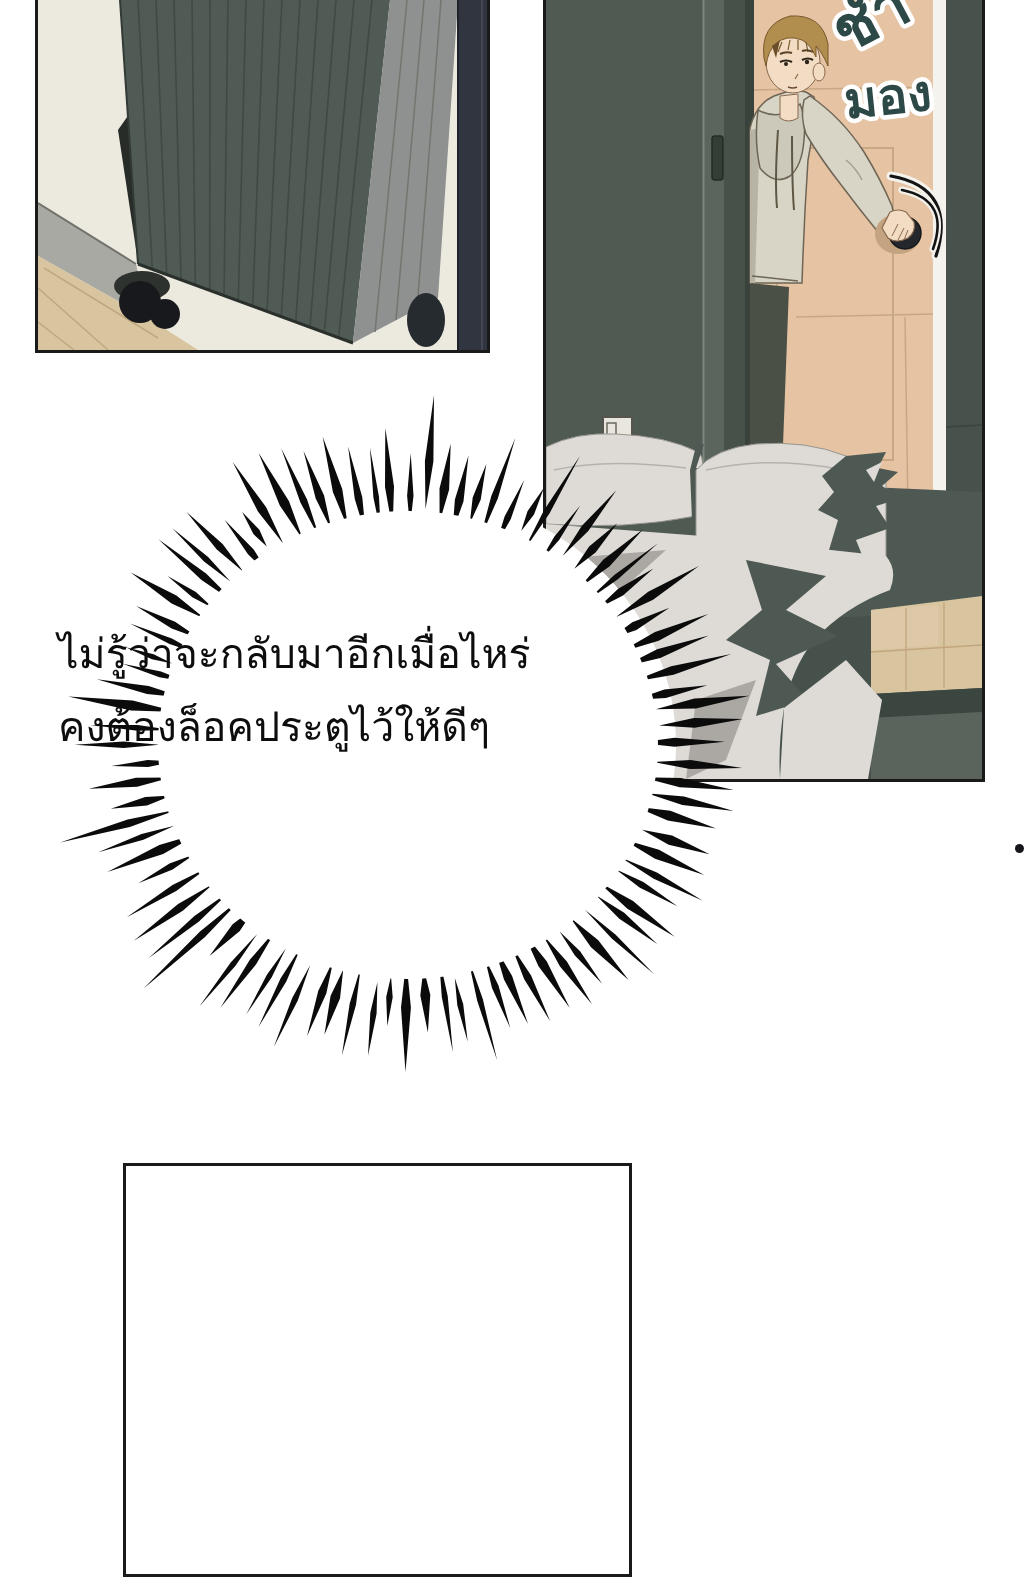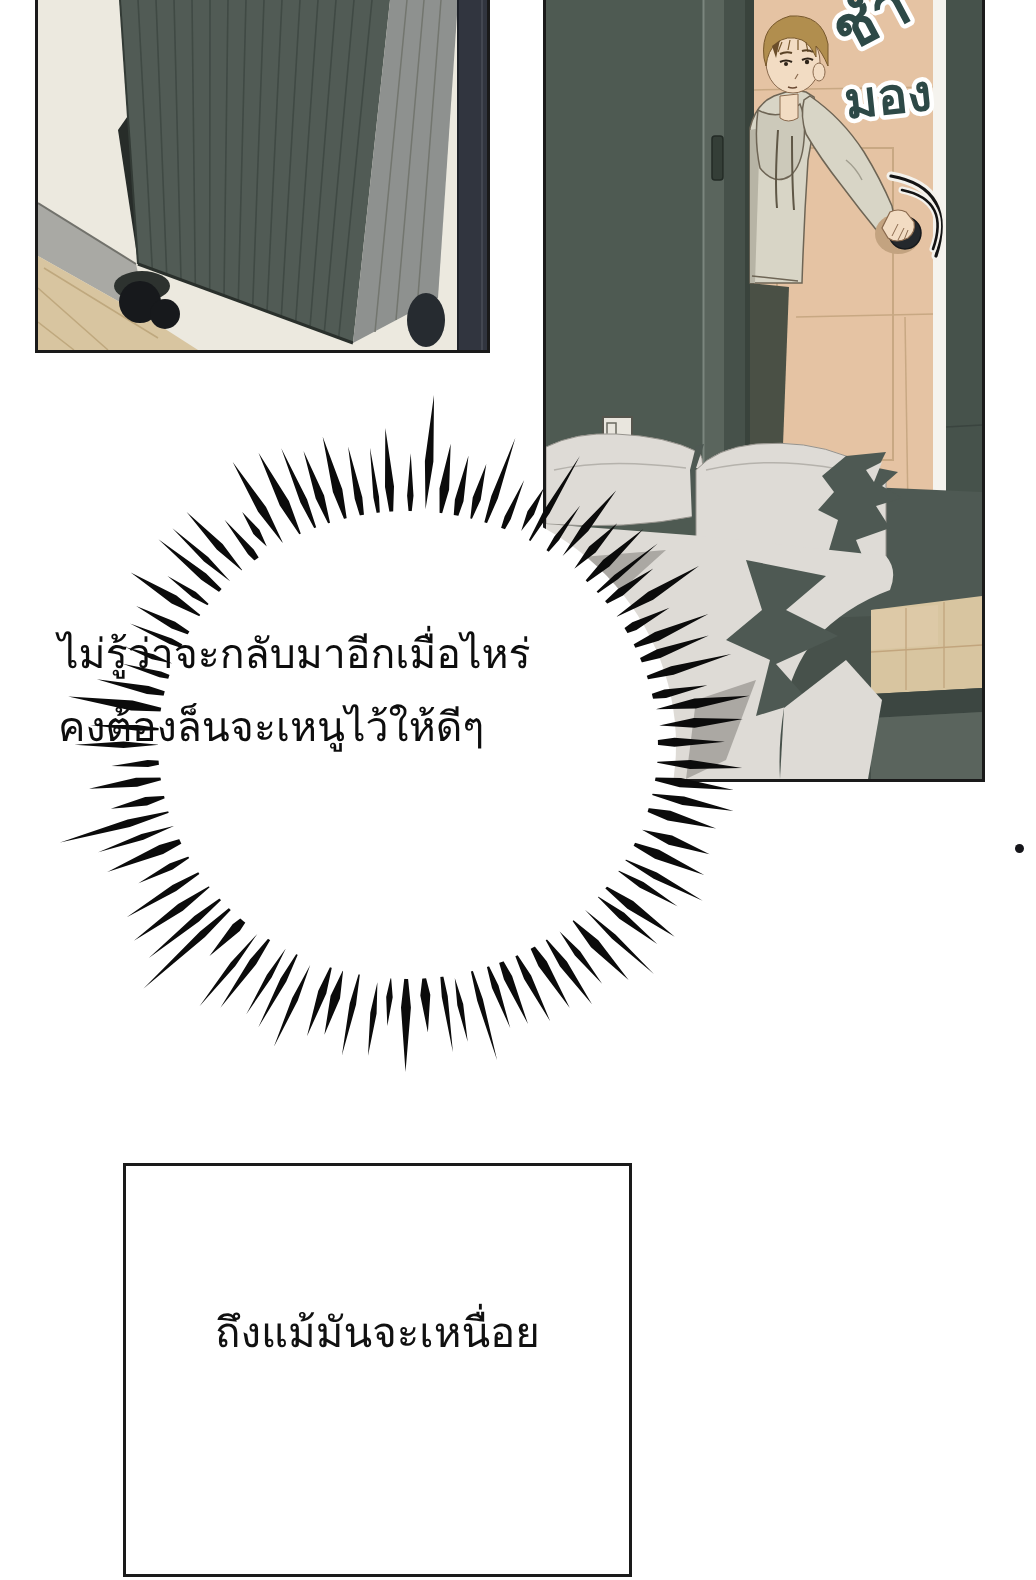--- a/index.html
+++ b/index.html
@@ -185,25 +185,24 @@
   </section>
 
   <div class="burst">
     <svg viewBox="0 0 700 700" width="700" height="700">
       <ellipse cx="350" cy="350" rx="268" ry="252" fill="#ffffff"></ellipse>
       <path id="burst-spikes" fill="var(--ink)" d="M580.0,347.7L616.6,351.8L666.9,346.8L616.5,342.8ZM594.8,366.9L632.0,374.1L684.2,373.1L632.7,364.9ZM583.7,382.3L621.7,392.3L675.7,395.0L623.0,383.0ZM588.8,398.3L624.4,410.0L675.6,415.9L626.1,401.4ZM576.9,411.4L609.7,425.5L658.1,433.4L612.4,415.8ZM584.0,434.8L610.7,449.8L651.6,459.3L614.1,440.4ZM564.9,444.3L597.0,463.8L646.2,480.0L601.0,454.7ZM562.9,462.5L595.7,483.8L644.7,505.8L598.9,477.6ZM557.7,474.3L581.9,492.7L619.5,511.3L585.4,487.0ZM540.1,486.7L569.4,513.8L616.7,541.8L575.1,505.9ZM538.1,500.3L561.3,523.8L599.2,549.1L566.2,517.7ZM526.9,514.7L554.0,543.7L595.9,578.9L557.7,539.7ZM512.1,522.6L533.0,552.2L570.6,584.9L540.3,545.3ZM501.6,536.5L516.9,560.6L544.1,588.8L522.1,556.3ZM484.7,539.8L502.0,571.4L534.0,609.2L508.9,566.5ZM464.9,536.8L480.5,571.3L511.8,612.9L488.7,566.2ZM453.2,550.4L466.1,584.1L492.2,626.3L473.1,580.5ZM435.6,549.1L446.0,584.5L470.0,629.1L454.1,581.0ZM426.5,562.0L434.0,592.9L452.2,633.0L440.5,590.6ZM409.6,561.1L419.2,605.7L439.1,665.3L424.8,604.1ZM396.8,582.9L399.3,610.3L409.7,646.7L405.2,609.1ZM380.8,561.1L383.8,601.9L394.9,657.2L389.7,601.0ZM365.5,573.1L362.3,600.5L369.9,637.5L372.3,599.8ZM348.3,565.8L343.0,612.5L347.5,677.0L352.9,612.6ZM333.0,581.3L328.2,601.9L329.3,630.9L334.7,602.3ZM319.4,587.2L312.3,617.7L310.0,660.7L318.6,618.5ZM302.8,571.9L291.7,608.4L283.9,660.4L298.0,609.7ZM285.2,574.8L272.6,600.7L266.4,639.7L282.0,603.4ZM275.4,565.2L260.3,595.7L249.0,641.2L268.3,598.5ZM252.2,570.0L234.2,603.0L215.9,651.7L239.8,605.5ZM243.5,550.9L222.5,583.5L200.4,632.2L228.3,586.6ZM227.8,553.4L208.9,579.7L188.3,619.3L213.6,582.5ZM218.9,533.6L192.0,564.6L162.4,612.8L198.3,569.1ZM199.3,538.9L172.7,567.5L141.5,611.3L177.3,571.1ZM197.5,512.0L174.6,529.2L151.5,560.9L181.8,535.9ZM187.4,499.7L142.0,536.4L85.3,593.7L147.0,541.9ZM173.3,495.2L136.4,520.9L90.8,563.0L141.0,526.5ZM156.2,488.3L120.1,509.1L75.9,545.7L124.8,515.7ZM150.9,471.9L114.5,490.1L68.7,522.2L118.2,496.0ZM136.7,459.3L111.5,468.4L80.4,488.2L114.6,474.5ZM142.1,437.9L101.3,449.9L49.3,477.1L105.1,458.9ZM116.5,430.8L83.5,439.1L40.2,457.2L85.4,444.7ZM120.5,414.3L69.7,424.5L2.0,447.5L71.8,432.0ZM113.7,400.6L87.2,401.9L52.8,413.7L89.0,410.4ZM113.1,382.5L78.0,382.7L30.9,393.7L79.2,391.7ZM116.2,366.6L89.6,365.1L53.5,371.1L90.1,371.9ZM101.3,349.8L65.6,346.4L16.4,349.7L65.6,353.1ZM113.7,335.1L79.7,330.1L32.4,330.0L79.4,335.7ZM120.1,317.1L74.6,305.6L10.2,301.4L73.2,315.4ZM126.6,302.7L90.6,290.9L38.9,284.2L88.9,299.0ZM129.4,287.1L103.0,276.5L64.7,268.7L101.4,282.2ZM114.3,268.4L95.6,259.2L67.7,252.3L93.9,264.2ZM142.1,259.2L113.9,243.6L72.0,228.5L111.5,249.0ZM142.4,244.0L117.1,226.8L78.1,211.1L113.6,233.6ZM147.4,224.0L118.4,200.6L72.7,177.6L113.6,208.4ZM155.3,213.2L137.9,197.1L109.5,181.0L134.3,202.3ZM178.4,208.7L148.1,178.6L100.4,144.3L143.2,184.7ZM172.4,186.6L150.1,162.0L114.4,133.3L146.0,166.4ZM185.6,176.9L164.6,149.0L128.6,117.0L158.8,154.5ZM211.8,180.3L195.7,154.6L166.5,124.7L190.0,159.3ZM208.8,151.5L201.4,134.8L184.2,116.9L195.4,139.1ZM225.3,148.7L208.0,111.9L174.7,66.9L200.1,116.8ZM245.0,144.7L230.9,105.9L200.5,57.7L221.8,110.5ZM262.0,144.1L249.1,104.5L223.2,53.3L242.4,107.4ZM273.7,135.5L266.1,100.6L245.5,56.0L257.7,103.6ZM290.4,134.6L284.3,94.2L264.7,41.7L274.9,96.9ZM307.9,140.3L304.3,102.3L290.1,51.6L296.7,103.8ZM322.8,137.9L321.0,101.7L311.9,52.6L315.4,102.4ZM334.6,134.4L336.0,91.5L327.3,32.9L327.0,92.1ZM352.0,131.5L355.5,100.7L352.7,58.2L349.1,100.7ZM367.5,114.3L375.4,66.5L376.0,-0.1L366.9,65.9ZM381.6,126.9L391.1,94.7L392.7,48.7L381.5,93.4ZM394.4,137.7L405.5,106.2L410.5,60.6L396.9,104.4ZM411.7,128.7L422.7,104.7L428.3,69.0L414.7,102.5ZM421.6,145.0L439.9,103.3L457.3,42.9L433.3,101.0ZM437.8,150.0L452.8,124.1L466.2,85.1L446.6,121.4ZM463.2,136.1L476.0,119.6L486.0,92.8L469.5,116.2ZM464.9,156.9L491.6,118.3L521.9,61.1L486.1,115.1ZM481.8,166.8L501.1,144.9L522.2,110.6L496.4,141.5ZM504.6,160.9L530.3,136.0L558.2,95.4L523.9,130.8ZM516.3,173.7L537.6,157.6L559.3,128.2L531.1,151.5ZM521.4,192.8L551.4,171.6L585.4,134.1L545.2,164.8ZM528.0,206.4L559.9,184.3L599.7,148.5L556.3,179.9ZM538.8,214.1L565.0,200.4L595.4,173.4L560.2,193.7ZM557.7,222.3L595.1,204.8L640.9,171.1L590.2,196.8ZM551.0,244.5L578.4,235.1L611.5,212.8L574.3,227.3ZM561.5,257.6L600.7,245.7L650.3,218.9L597.0,237.1ZM564.4,271.9L602.3,263.1L650.8,240.4L599.1,254.2ZM571.6,287.5L615.6,279.8L673.3,258.9L613.1,271.2ZM576.6,304.8L608.0,303.1L649.4,290.3L606.3,294.4ZM597.8,314.2L637.9,313.5L691.4,300.7L636.4,303.5ZM601.2,330.6L636.7,332.7L684.9,324.1L635.9,323.0Z"></path>
       <ellipse cx="350" cy="350" rx="250" ry="234" fill="#ffffff"></ellipse>
     </svg>
     <div class="bubble-text">
       <div>ไม่รู้ว่าจะกลับมาอีกเมื่อไหร่</div>
-      <div>คงต้องล็นจะเหนูไว้ให้ดีๆ</div>
+      <div>คงต้องล็อคประตูไว้ให้ดีๆ</div>
     </div>
   </div>
 
   <div class="ink-dot"></div>
 
   <section class="panel" id="panel-c">
     <div class="caption-text">
-      <div>ถึงแม้มันจะเหนื่อย</div>
     </div>
   </section>
 
 </div>
 
 </body></html>

